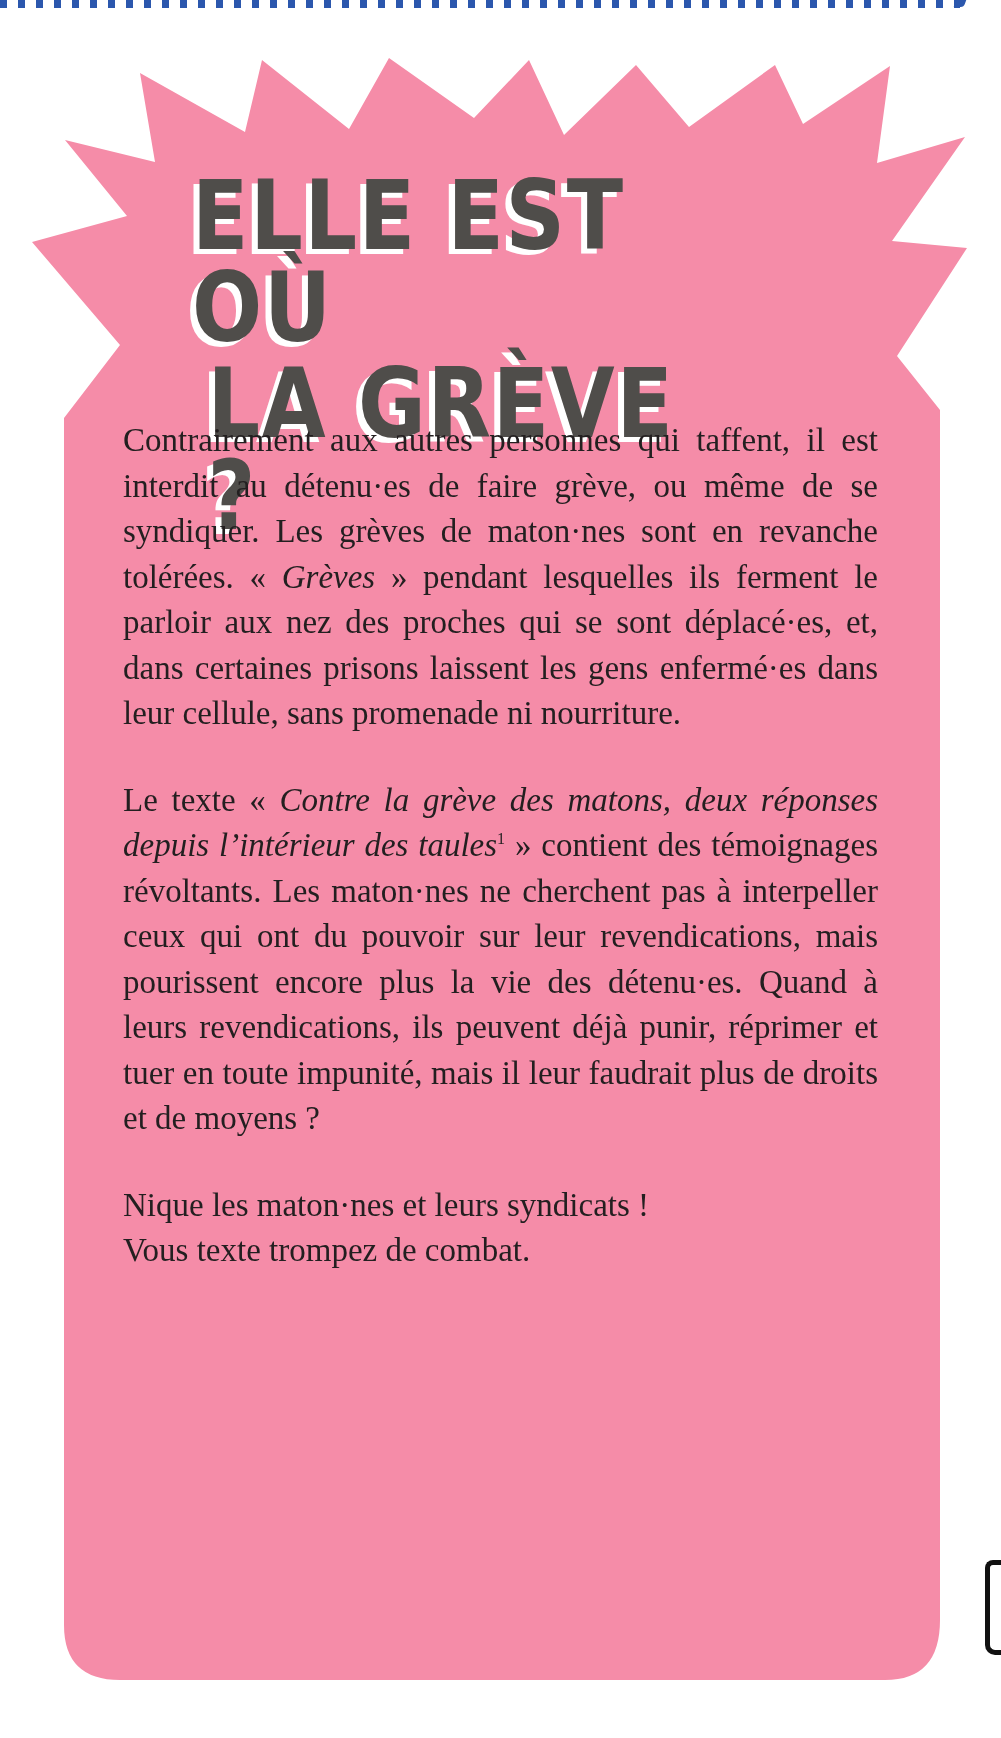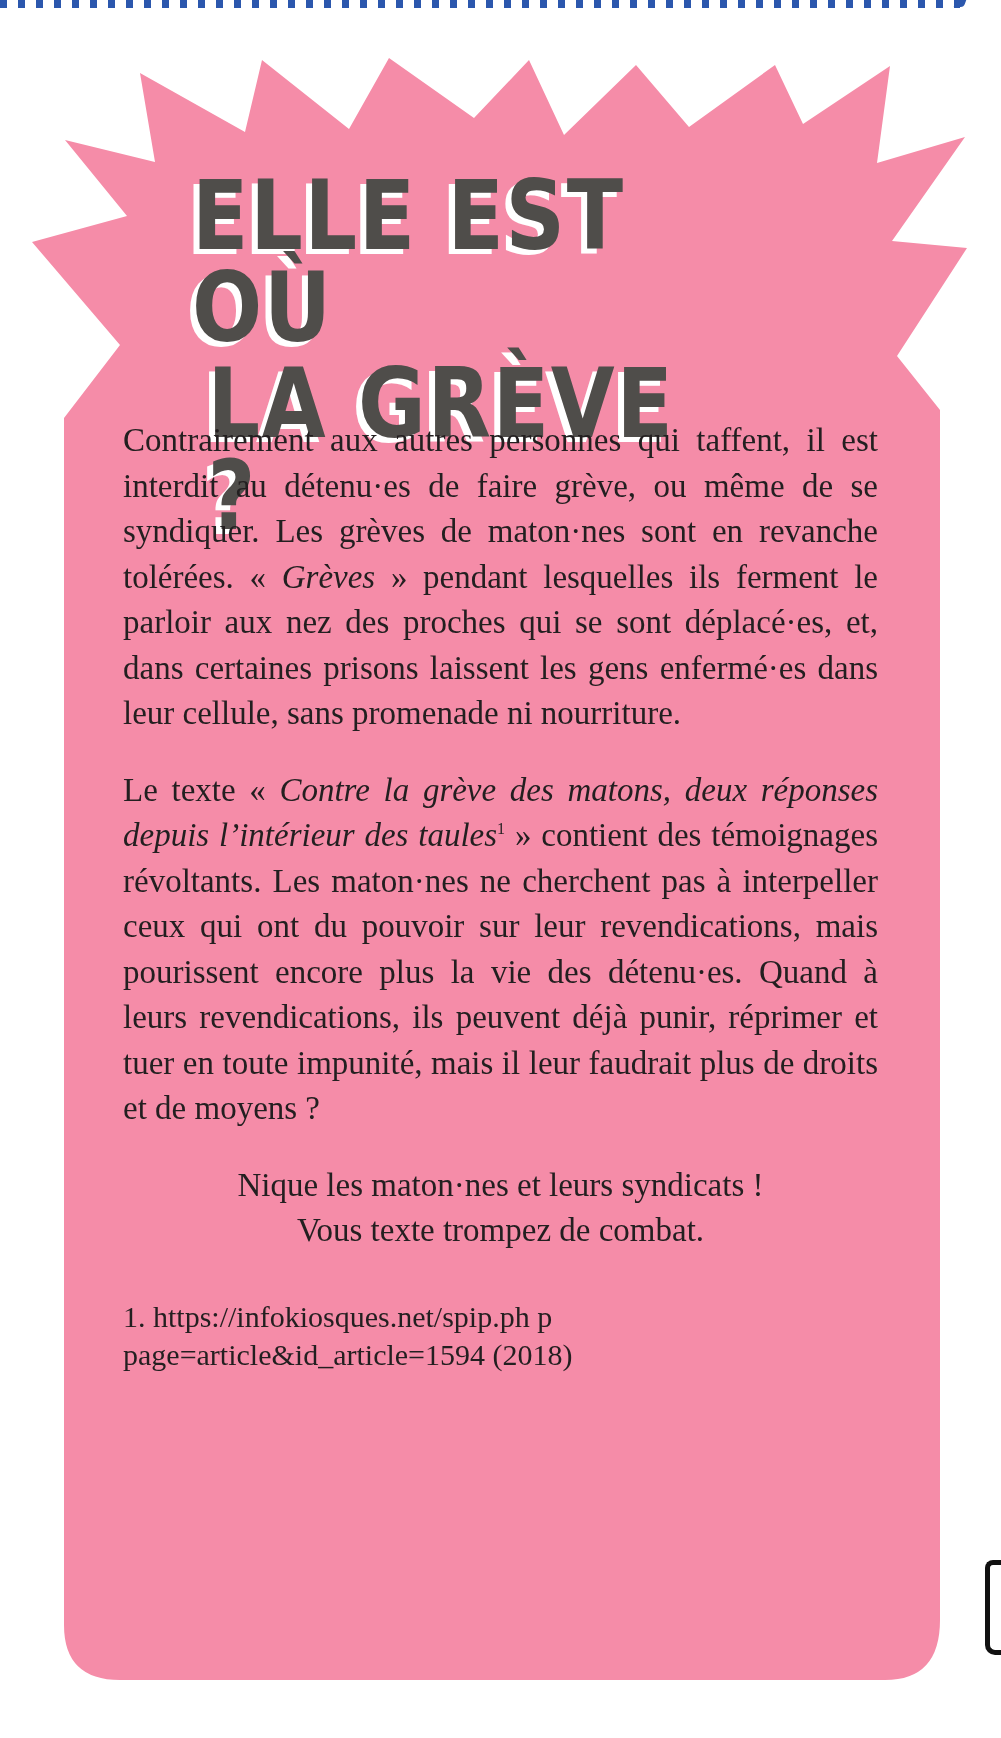--- a/index.html
+++ b/index.html
@@ -28,22 +28,22 @@
     text-transform: uppercase;
   }
   .title .line1 { display: block; padding-left: 14px; }
   .title .line2 { display: block; padding-left: 32px; margin-top: 4px; }
   .content {
     position: absolute; left: 123px; top: 418px; width: 755px;
     color: #231f20; font-size: 33px; line-height: 45.5px;
     font-family: Liberation Serif, serif;
   }
   .content p { margin: 0; text-align: justify; }
-  .content p.gap { margin-top: 31px; }
-  .content p.left { text-align: center; }
+  .content p.gap { margin-top: 41px; }
+  .content p.left { text-align: left; }
   .content .notes { margin-top: 44px; font-size: 30px; line-height: 38px; text-align: left; }
   sup { font-size: 16px; vertical-align: super; line-height: 0; }
   .side-icon {
     position: absolute; left: 985px; top: 1560px; width: 22px; height: 95px;
     border: 5px solid #111; border-right: none; border-radius: 8px 0 0 10px;
     box-sizing: border-box;
   }
 </style>
 </head>
 <body>
@@ -64,16 +64,15 @@
   <span class="line2">la grève ?</span>
 </div>
 
 <div class="content">
   <p><span>Contrairement aux autres personnes qui taffent, il est interdit au détenu·es de faire grève, ou même de se syndiquer. Les grèves de maton·nes sont en revanche tolérées.</span> <span>« </span><em>Grèves</em><span> » pendant lesquelles ils ferment le parloir aux nez des proches qui se sont déplacé·es, et, dans certaines prisons laissent les gens enfermé·es dans leur cellule, sans promenade ni nourriture.</span></p>
 
   <p class="gap"><span>Le texte « </span><em>Contre la grève des matons, deux réponses depuis l’intérieur des taules</em><sup>1</sup><span> » contient des témoignages révoltants. Les maton·nes ne cherchent pas à interpeller ceux qui ont du pouvoir sur leur revendications, mais pourissent encore plus la vie des détenu·es. Quand à leurs revendications, ils peuvent déjà punir, réprimer et tuer en toute impunité, mais il leur faudrait plus de droits et de moyens ?</span></p>
 
   <p class="gap left"><span>Nique les maton·nes et leurs syndicats !</span><br><span>Vous texte trompez de combat.</span></p>
 
-  <p class="notes"><span>1. https://infokiosques.net/spip.ph p</span><br><span>page=article&amp;id_article=1594 (2018)</span></p>
 </div>
 
 <div class="side-icon"></div>
 
 </body></html>

